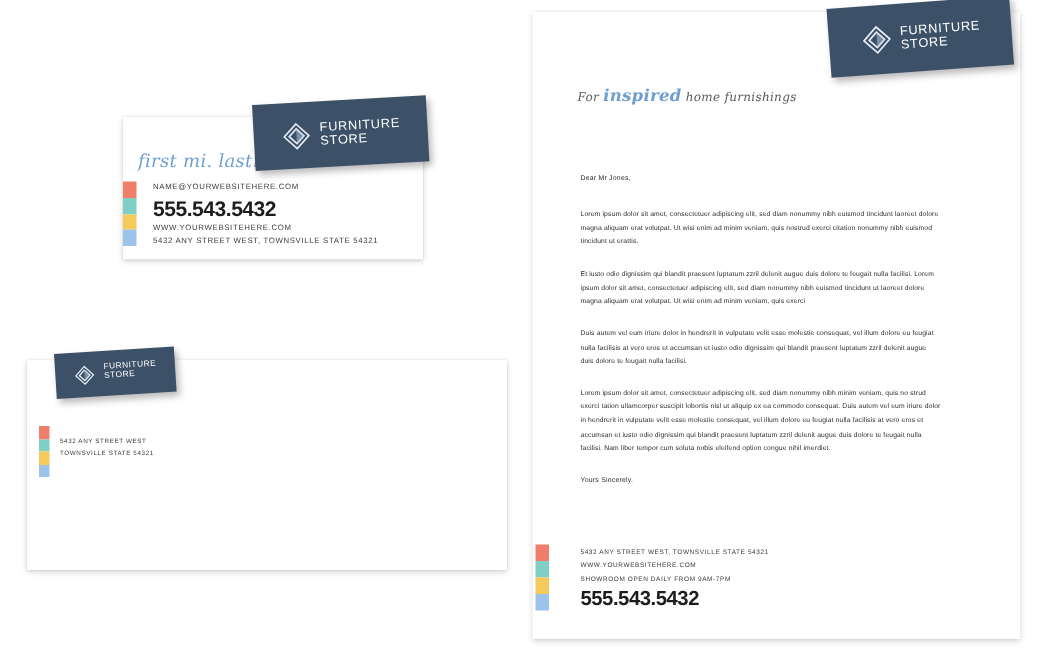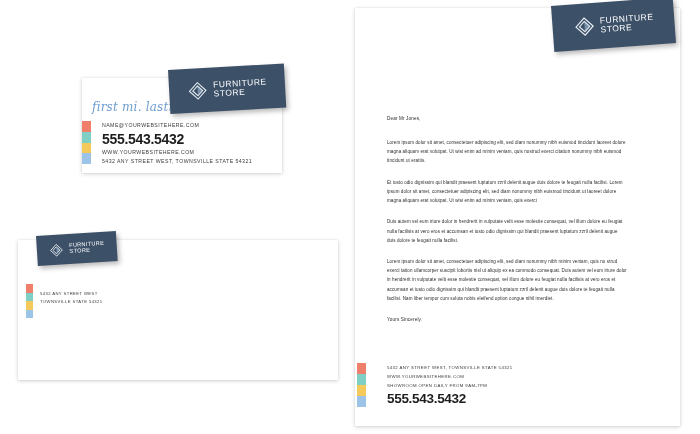--- a/index.html
+++ b/index.html
@@ -338,20 +338,21 @@
           </g>
           <path d="M12 6.4 L17.6 12 L12 17.6 Z" fill="#a9c3da" opacity="0.55"></path>
         </svg>
         <span class="logo-words">
           <span class="w1">FURNITURE</span>
           <span class="w2">STORE</span>
         </span>
       </div>
     </div>
 
+    <div id="lh-tagline"><span>For </span><span class="hl script">inspired</span><span> home furnishings</span></div>
 
     <div id="lh-body">
       <div id="lh-salutation">Dear Mr Jones,</div>
       <p class="para">Lorem ipsum dolor sit amet, consectetuer adipiscing elit, sed diam nonummy nibh euismod tincidunt laoreet dolore magna aliquam erat volutpat. Ut wisi enim ad minim veniam, quis nostrud exerci citation nonummy nibh euismod tincidunt ut erattis.</p>
       <p class="para">Et iusto odio dignissim qui blandit praesent luptatum zzril delenit augue duis dolore te feugait nulla facilisi. Lorem ipsum dolor sit amet, consectetuer adipiscing elit, sed diam nonummy nibh euismod tincidunt ut laoreet dolore magna aliquam erat volutpat. Ut wisi enim ad minim veniam, quis exerci</p>
       <p class="para">Duis autem vel eum iriure dolor in hendrerit in vulputate velit esse molestie consequat, vel illum dolore eu feugiat nulla facilisis at vero eros et accumsan et iusto odio dignissim qui blandit praesent luptatum zzril delenit augue duis dolore te feugait nulla facilisi.</p>
       <p class="para">Lorem ipsum dolor sit amet, consectetuer adipiscing elit, sed diam nonummy nibh minim veniam, quis no strud exerci tation ullamcorper suscipit lobortis nisl ut aliquip ex ea commodo consequat. Duis autem vel eum iriure dolor in hendrerit in vulputate velit esse molestie consequat, vel illum dolore eu feugiat nulla facilisis at vero eros et accumsan et iusto odio dignissim qui blandit praesent luptatum zzril delenit augue duis dolore te feugait nulla facilisi. Nam liber tempor cum soluta nobis eleifend option congue nihil imerdiet.</p>
       <div id="lh-closing">Yours Sincerely.</div>
     </div>
 

